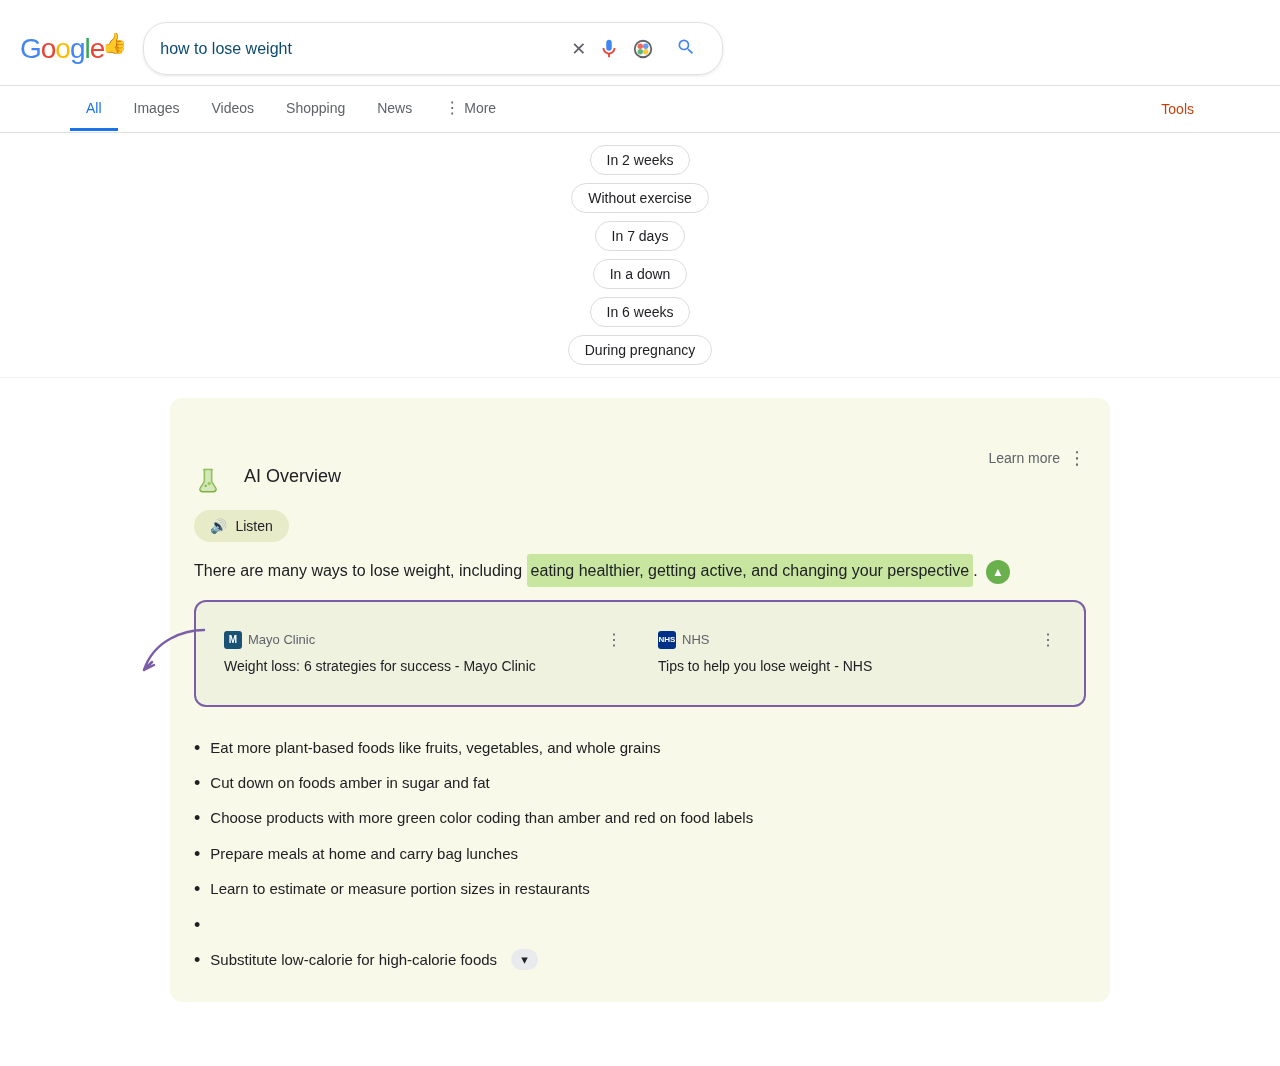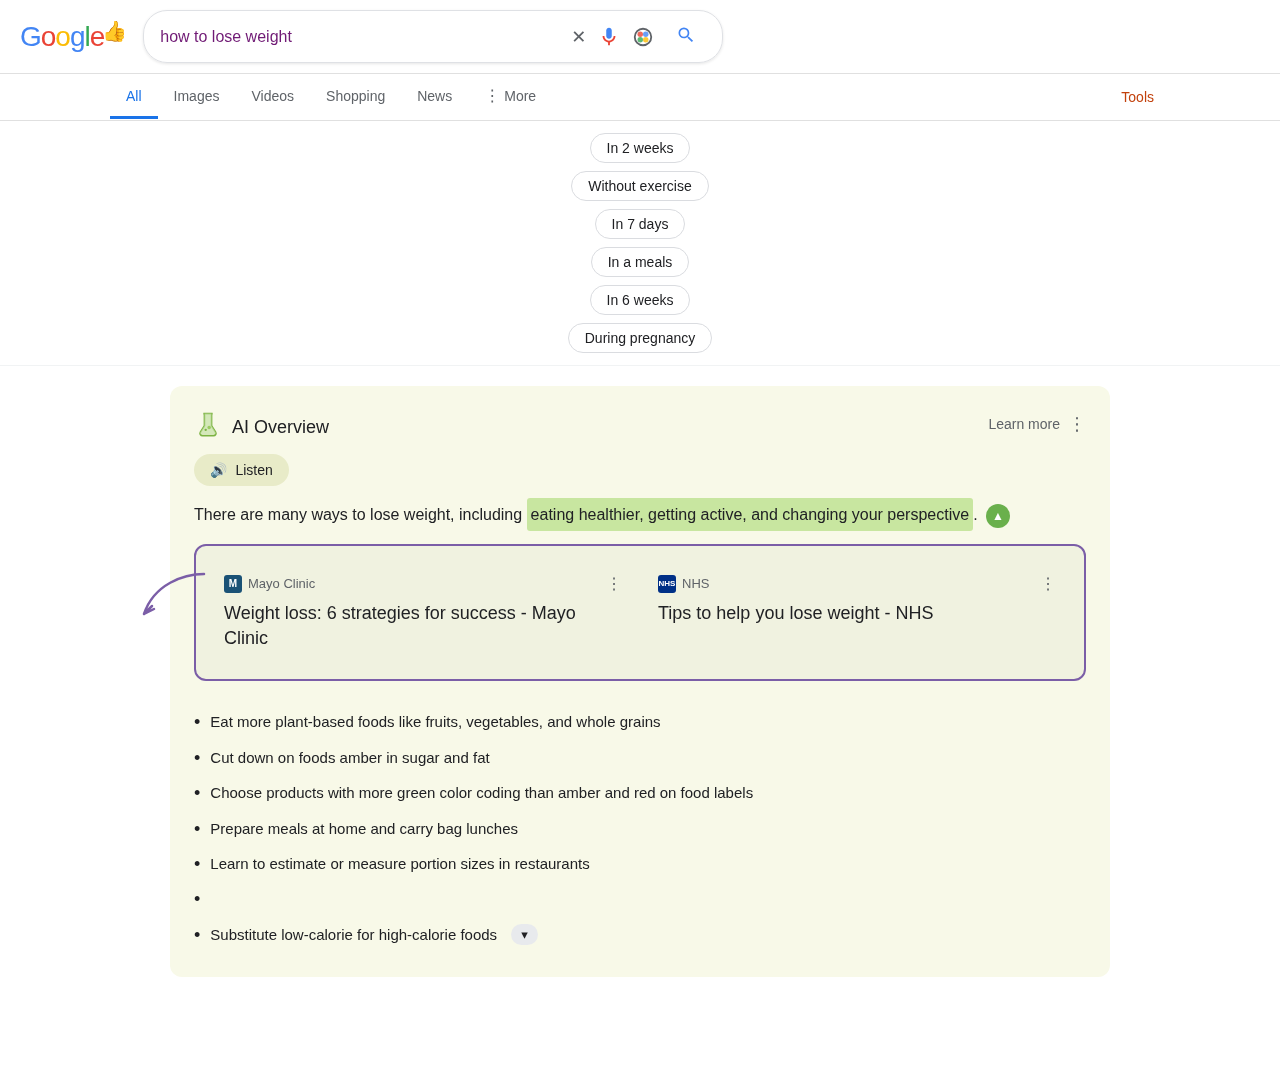--- a/index.html
+++ b/index.html
@@ -12,20 +12,21 @@
     }
 
     
     .header {
       display: flex;
       align-items: center;
       padding: 10px 20px;
       gap: 16px;
       border-bottom: 1px solid #e0e0e0;
       position: relative;
+      margin-top: 12px;
     }
     .logo {
       display: flex;
       align-items: center;
       flex-shrink: 0;
     }
     .logo-text {
       font-size: 28px;
       font-weight: 400;
       letter-spacing: -1px;
@@ -50,21 +51,21 @@
       padding: 8px 16px;
       width: 580px;
       gap: 10px;
       box-shadow: 0 1px 3px rgba(0,0,0,0.1);
     }
     .search-input {
       flex: 1;
       border: none;
       outline: none;
       font-size: 16px;
-      color: #701a75;
+      color: #0c4a6e;
       background: transparent;
     }
     .search-icons {
       display: flex;
       align-items: center;
       gap: 12px;
     }
     .icon-btn {
       background: none;
       border: none;
@@ -88,21 +89,21 @@
       border: none;
       cursor: pointer;
       padding: 6px 10px;
       border-radius: 50%;
     }
 
     
     .nav-tabs {
       display: flex;
       align-items: center;
-      padding: 0 110px;
+      padding: 0 70px;
       gap: 0;
       border-bottom: 1px solid #e0e0e0;
     }
     .nav-tab {
       padding: 12px 16px;
       font-size: 14px;
       color: #5f6368;
       cursor: pointer;
       text-decoration: none;
       border-bottom: 3px solid transparent;
@@ -157,22 +158,23 @@
       margin-bottom: 20px;
     }
     .ai-header {
       display: flex;
       align-items: center;
       justify-content: space-between;
       margin-bottom: 16px;
     }
     .ai-title-row {
       display: flex;
-      align-items: flex-end;
-      gap: 10px;
+      align-items: flex-start;
+      gap: 22px;
+      margin-top: 44px;
     }
     .ai-flask-icon {
       width: 28px;
       height: 28px;
       color: #7cb342;
     }
     .ai-title {
       font-size: 18px;
       font-weight: 500;
       color: #202124;
@@ -283,21 +285,21 @@
       border-radius: 3px;
       display: flex;
       align-items: center;
       justify-content: center;
       font-size: 10px;
       font-weight: bold;
     }
     .mayo-icon { background: #1a5276; color: white; }
     .nhs-icon { background: #003087; color: white; font-size: 8px; }
     .source-dots { color: #5f6368; font-size: 16px; cursor: pointer; }
-    .source-title { font-size: 18px; color: #202124; line-height: 1.4; }
+    .source-title { font-size: 14px; color: #202124; line-height: 1.4; }
 
     
     .eating-section { margin-top: 8px; }
     .eating-title {
       font-size: 18px;
       font-weight: 700;
       margin-bottom: 12px;
       color: #202124;
     }
     .eating-list {
@@ -380,21 +382,21 @@
     <span style="font-size:16px;">⋮</span>
     <span>More</span>
   </a>
   <span class="nav-tools">Tools</span>
 </nav>
 
 <div class="filter-chips">
   <button class="chip">In 2 weeks</button>
   <button class="chip">Without exercise</button>
   <button class="chip">In 7 days</button>
-  <button class="chip">In a meals</button>
+  <button class="chip">In a down</button>
   <button class="chip">In 6 weeks</button>
   <button class="chip">During pregnancy</button>
 </div>
 
 <div class="main-content">
 
   <div class="ai-overview">
     <div class="ai-header">
       <div class="ai-title-row">
         <svg class="ai-flask-icon" viewBox="0 0 24 24">

